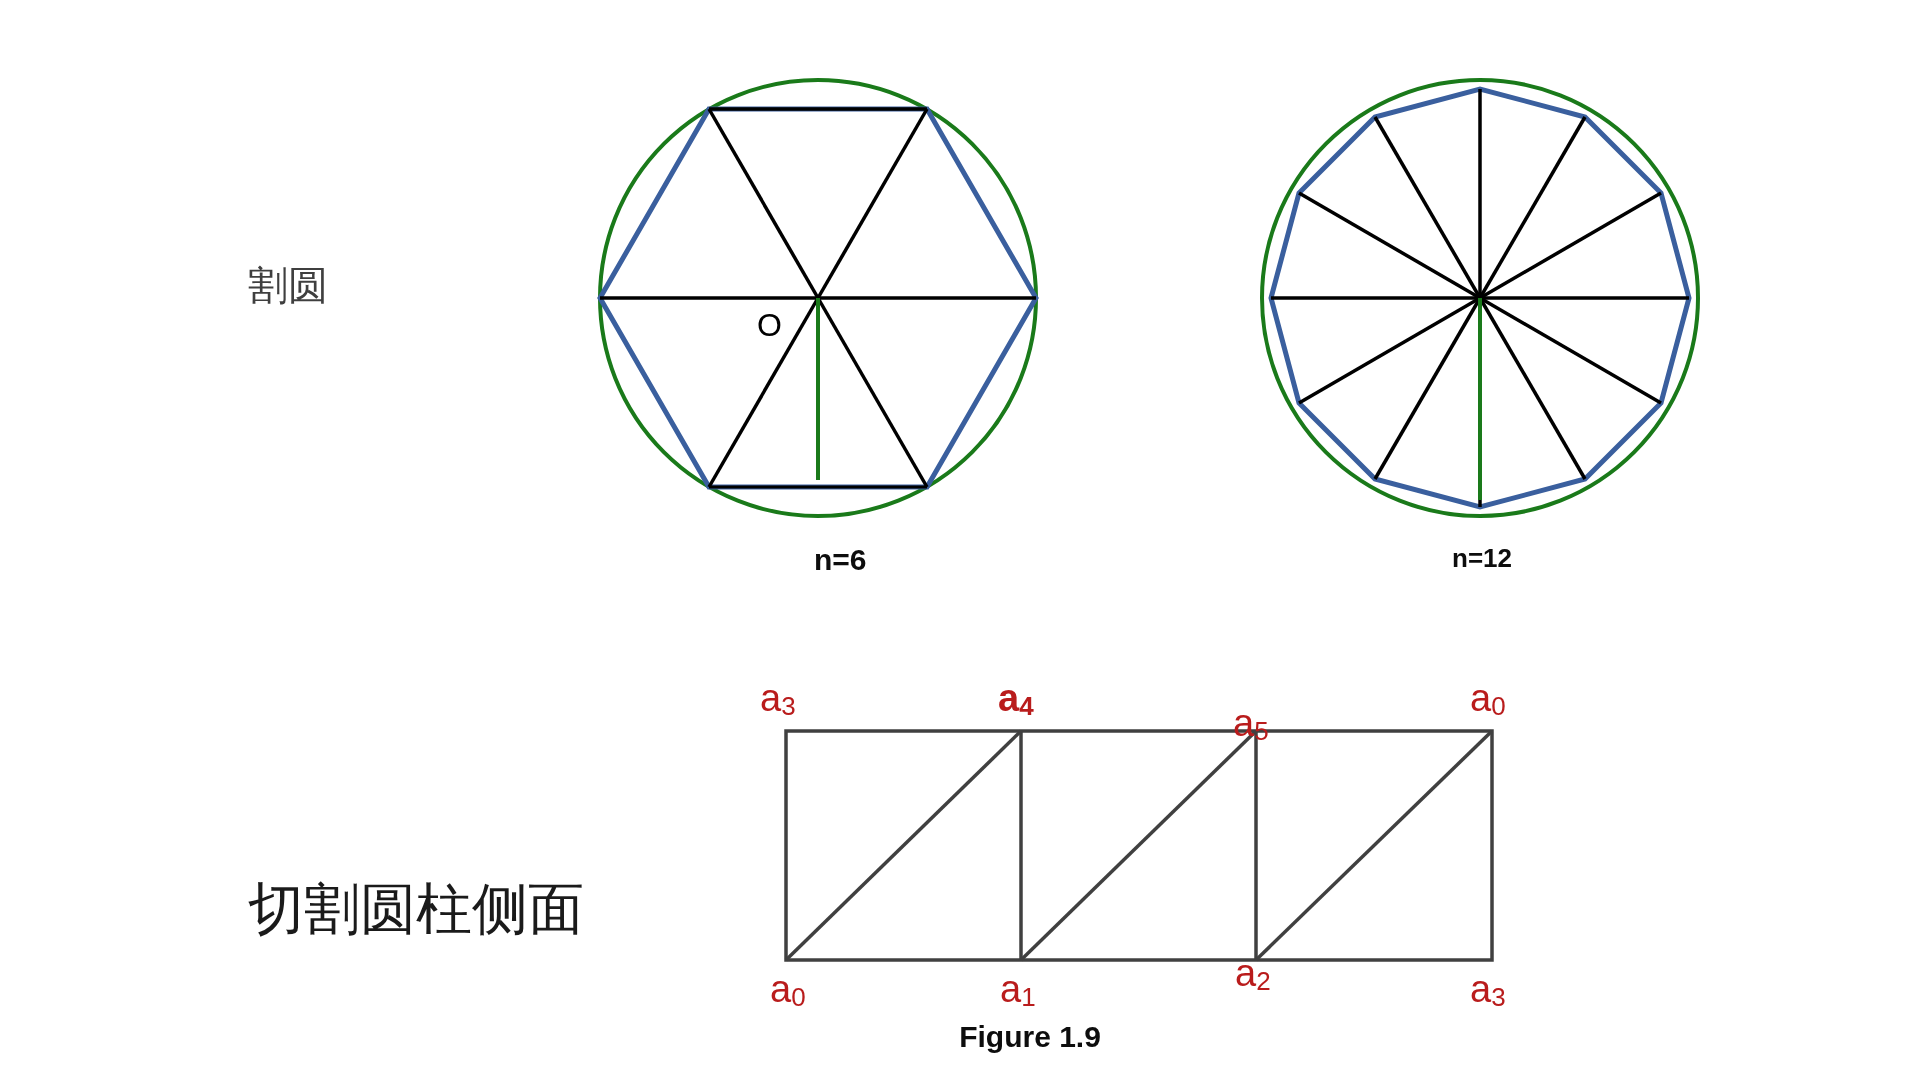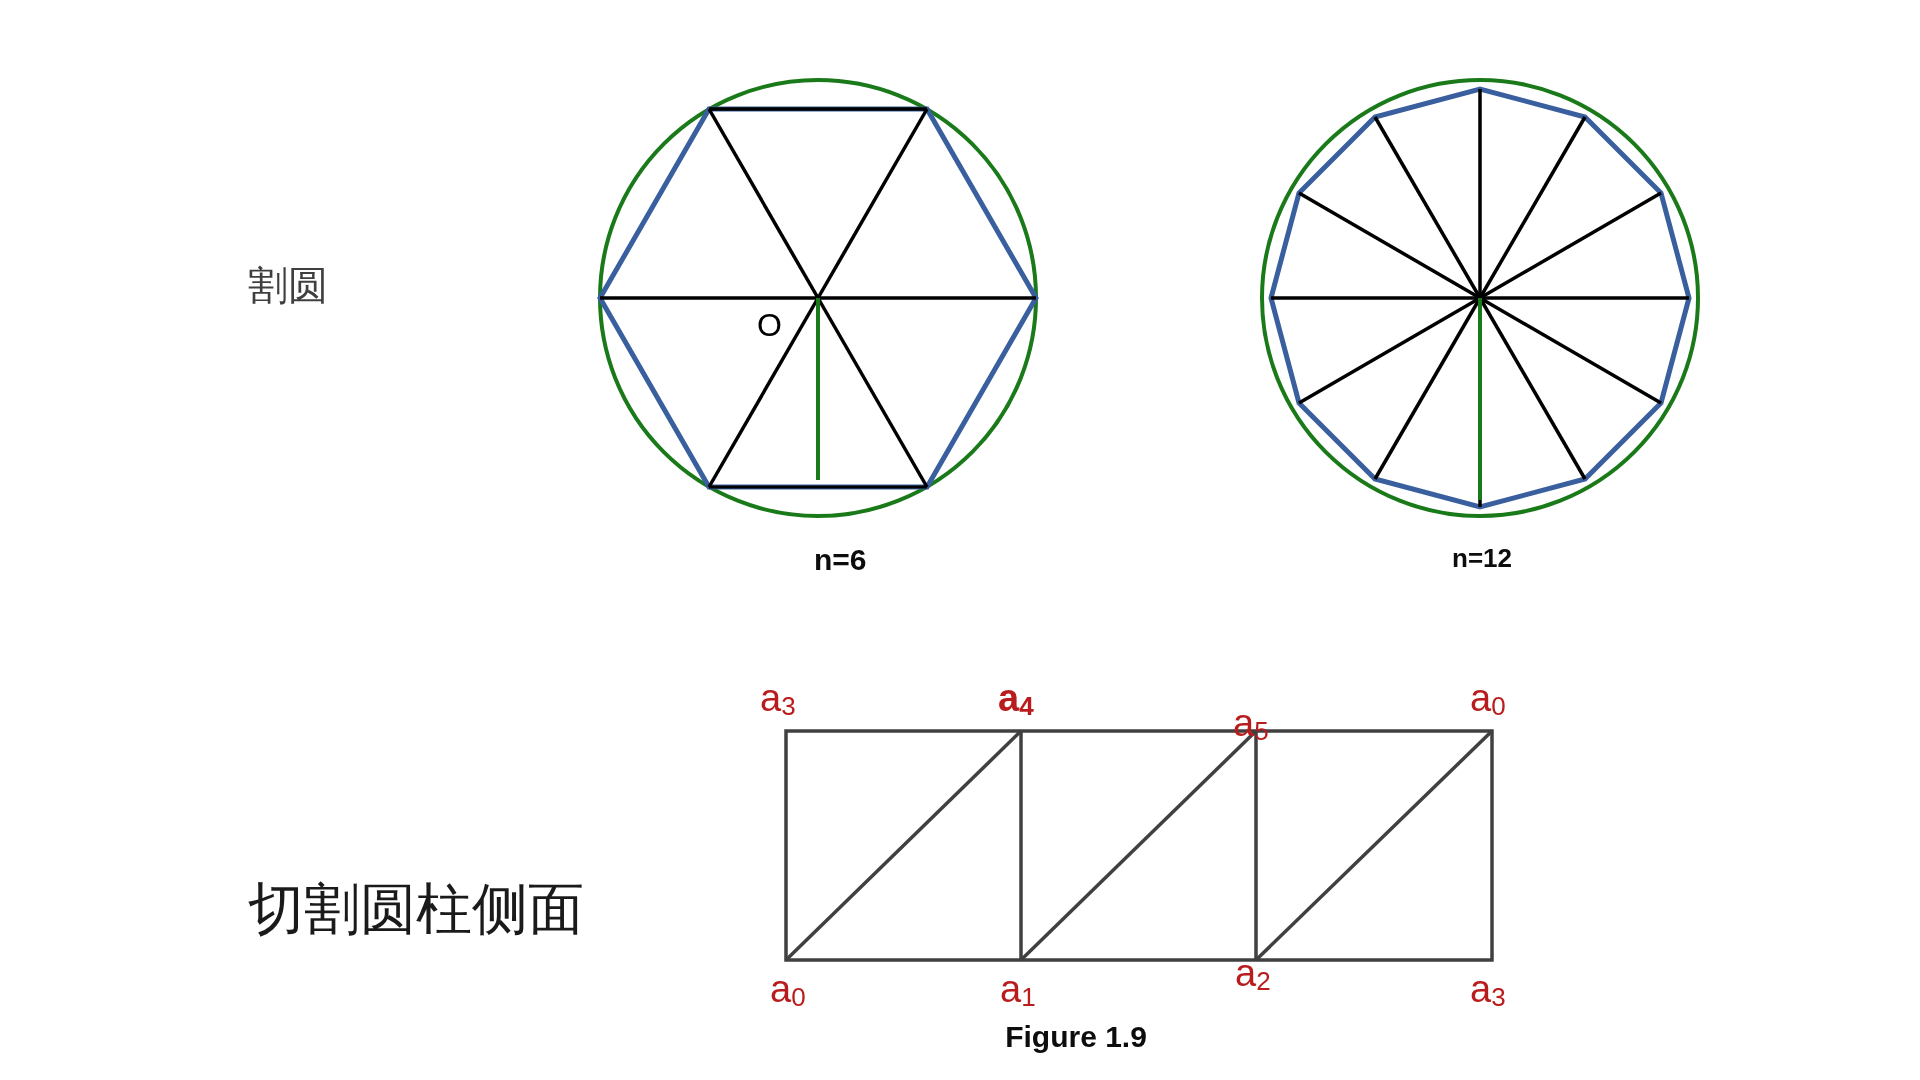--- a/index.html
+++ b/index.html
@@ -47,21 +47,21 @@
     margin-left: 24px;
   }
   #caption-n12 {
     left: 1452px;
     top: 543px;
     font-size: 26px;
     font-weight: bold;
     color: #0d0d0d;
   }
   #figure-caption {
-    left: 1076px;
+    left: 1030px;
     top: 1037px;
     font-size: 30px;
     font-weight: bold;
     color: #0d0d0d;
     transform: translate(-50%, -50%);
     text-align: right;
   }
   #center-label-o {
     left: 757px;
     top: 307px;

